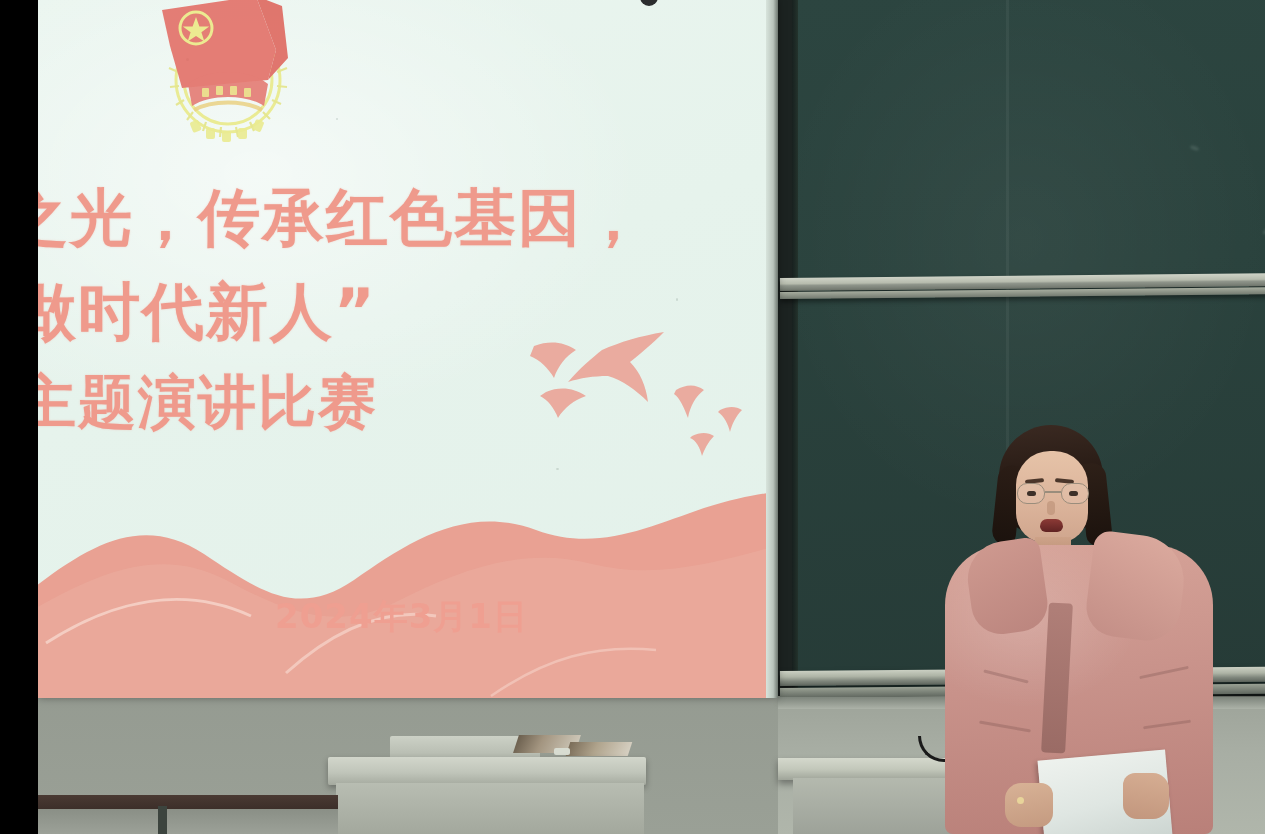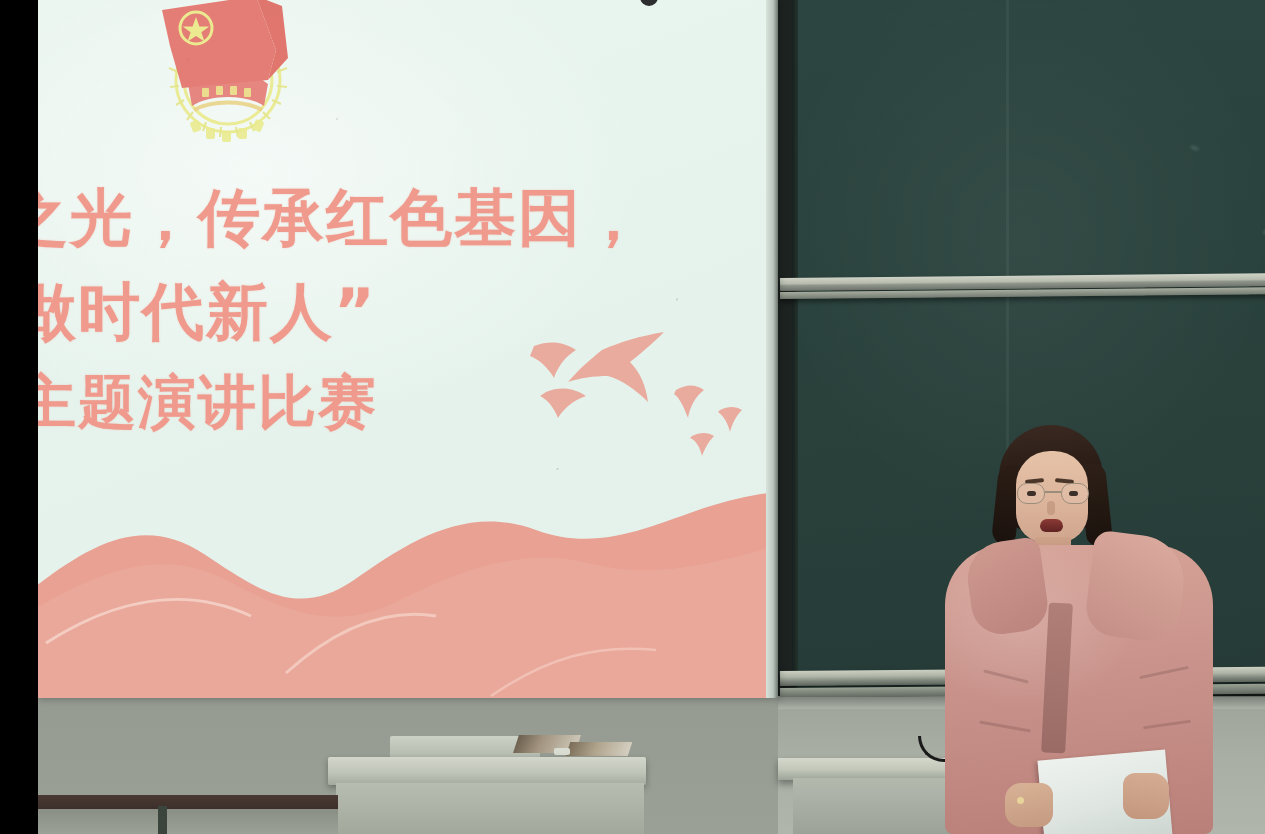--- a/index.html
+++ b/index.html
@@ -404,20 +404,21 @@
                  C 204 96, 200 88, 194 84 Z"></path>
         <path d="M168 108 C 176 104, 184 104, 190 108 C 184 114, 180 122, 178 128
                  C 176 120, 172 112, 166 110 Z"></path>
       </g>
     </svg>
 
     <div class="slide-title" id="t1">之光，传承红色基因，</div>
     <div class="slide-title" id="t2">做时代新人”</div>
     <div class="slide-title" id="t3">主题演讲比赛</div>
 
+    <div class="slide-date">2024年3月1日</div>
 
   </div>
   <div class="screen-edge"></div>
   <div class="topdot"></div>
 
   <div class="desk-obj-a"></div>
   <div class="desk-obj-b"></div>
   <div class="desk-obj-c"></div>
   <div class="desk-obj-d"></div>
   <div class="desk-left-top"></div>

